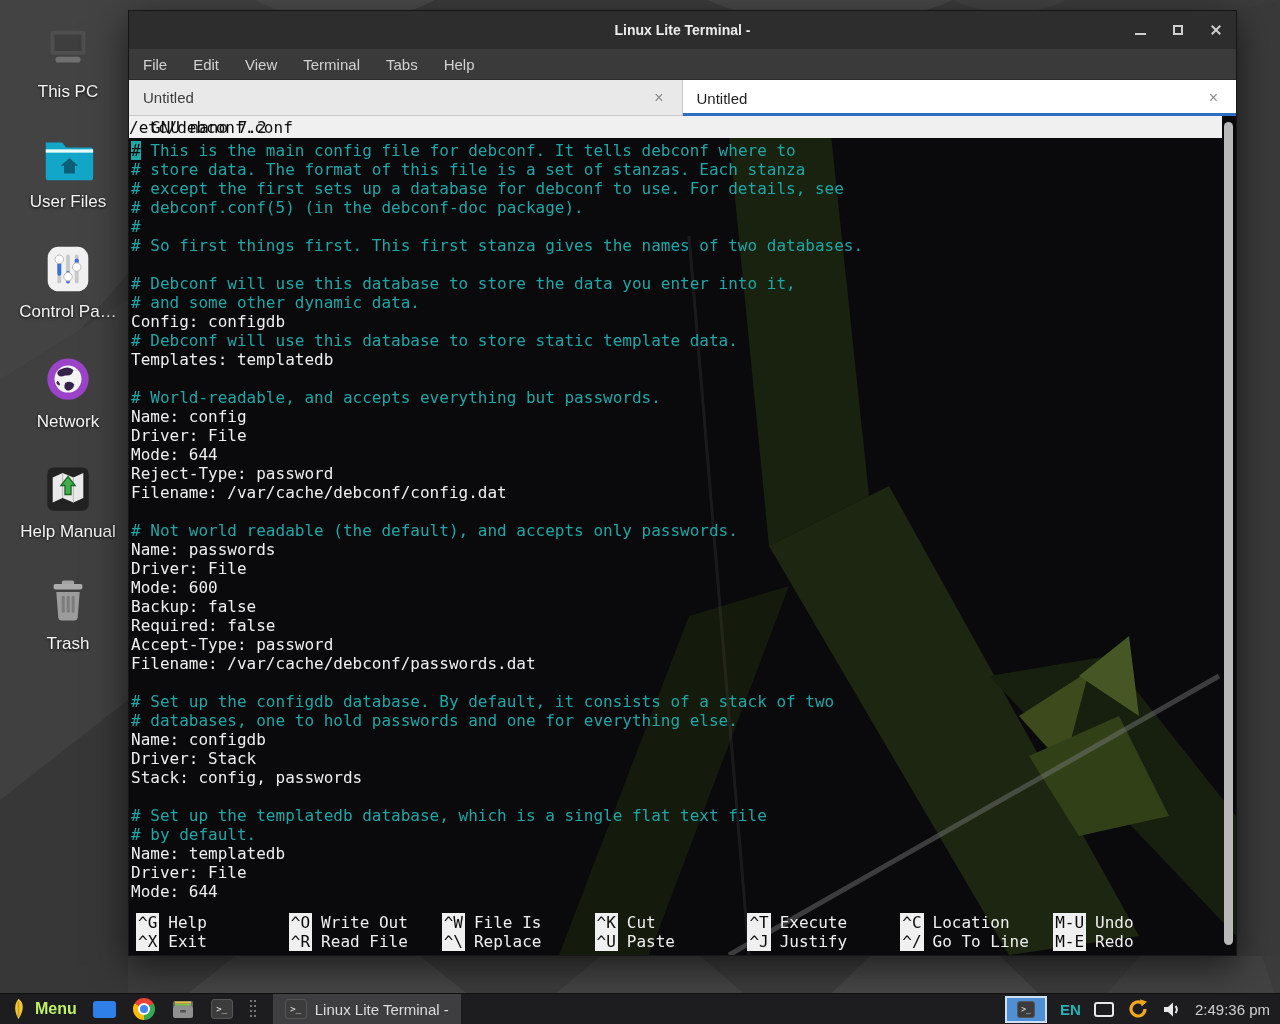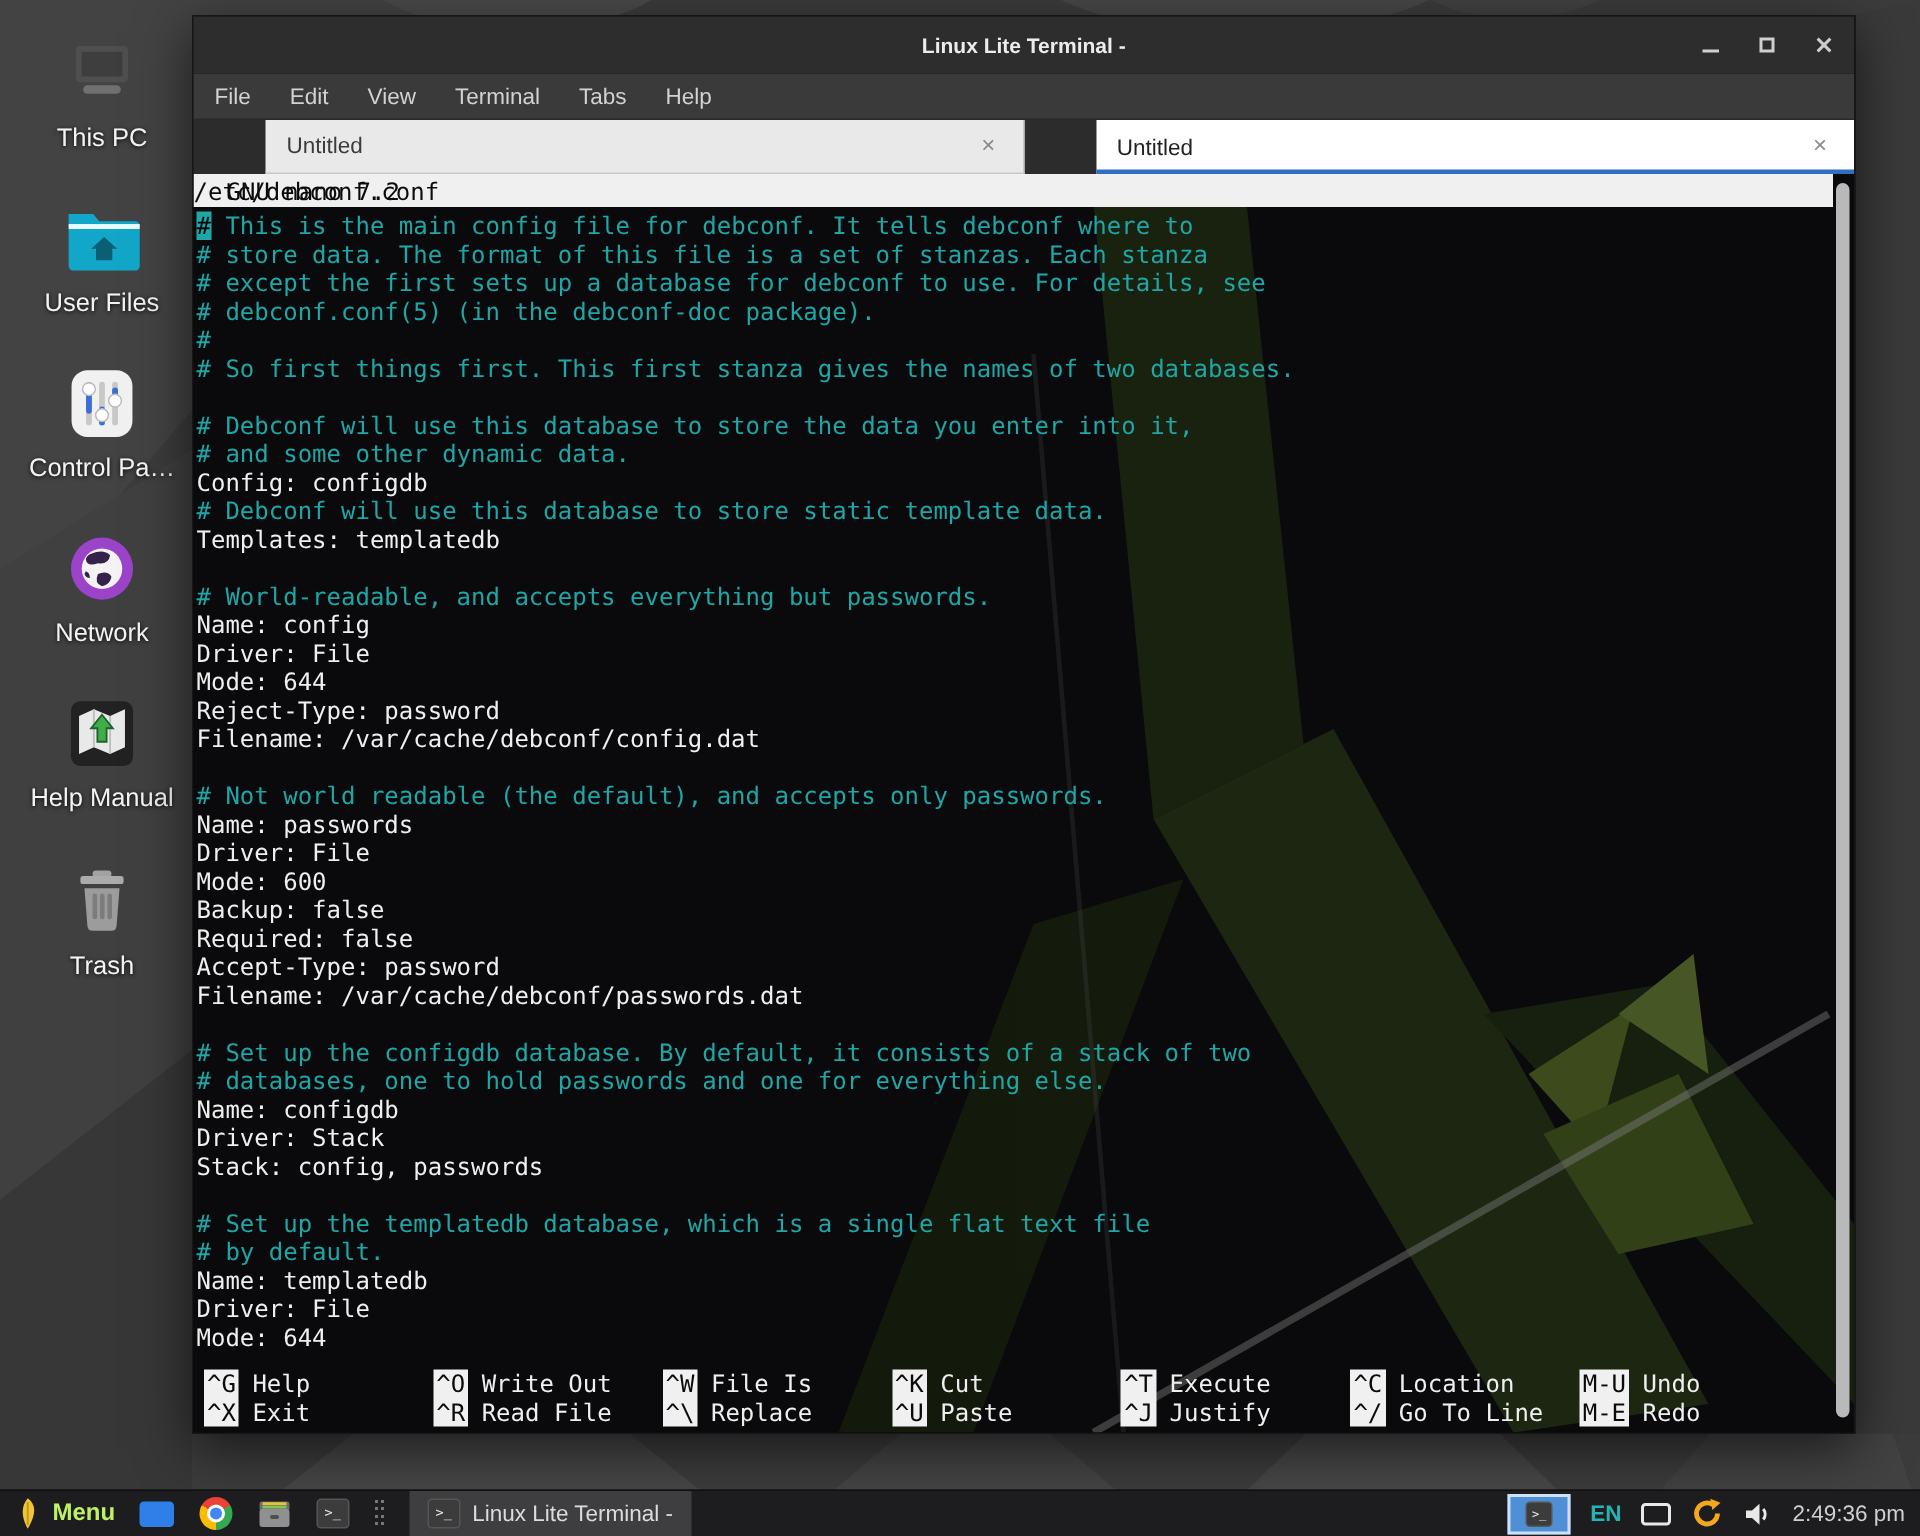--- a/index.html
+++ b/index.html
@@ -35,21 +35,21 @@
       width:2px; height:12px; background:#cfcfcf; }
   .close-glyph::before { transform:rotate(45deg); }
   .close-glyph::after  { transform:rotate(-45deg); }
 
   .menubar { height:31px; background:#3a3a3a; display:flex; align-items:center;
              gap:26px; padding:0 14px; flex:0 0 auto; border-bottom:1px solid #2a2a2a; }
   .menubar span { color:#d2d2d2; font-size:15px; cursor:pointer; }
 
   .tabbar { height:36px; display:flex; flex:0 0 auto; background:#2c2c2c; }
   .tab { flex:1 1 50%; display:flex; align-items:center; padding:0 14px;
-         font-size:15px; cursor:pointer; position:relative;margin-left:48px; }
+         font-size:15px; cursor:pointer; position:relative; }
   .tab .tlabel { flex:1; }
   .tab .tclose { color:#8a8a8a; font-size:16px; padding:0 4px; cursor:pointer; }
   .tab.inactive { background:#e9e9e9; color:#3c3c3c; border-right:1px solid #c7c7c7;
                   border-bottom:1px solid #c9c9c9; }
   .tab.active { background:#ffffff; color:#222; }
   .tab.active::after { content:""; position:absolute; left:0; right:0; bottom:0;
                        height:3px; background:#2d6fc1; }
 
   
   .term { position:relative; flex:1 1 auto; background:#0a0a0c; overflow:hidden;

